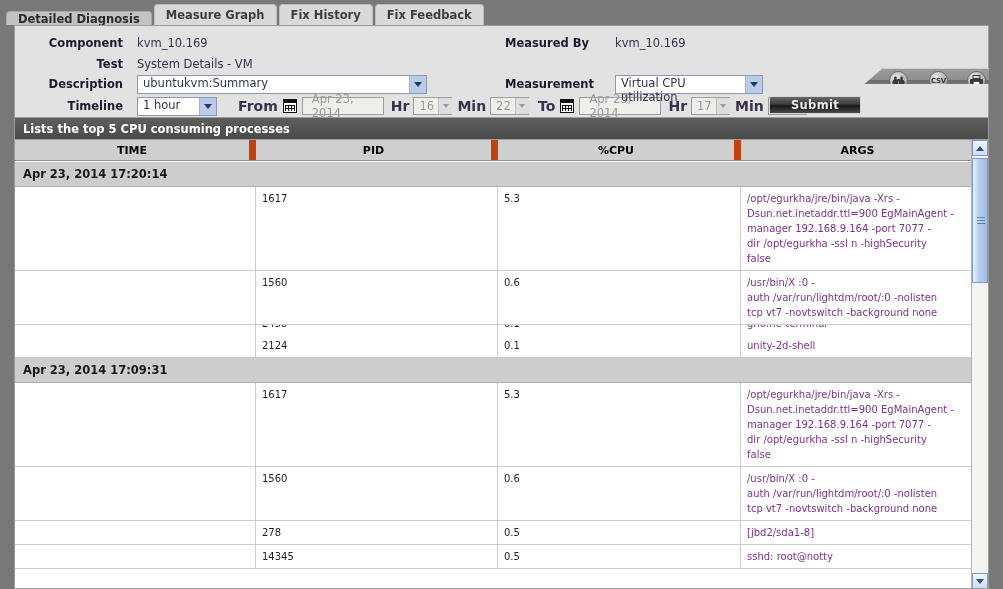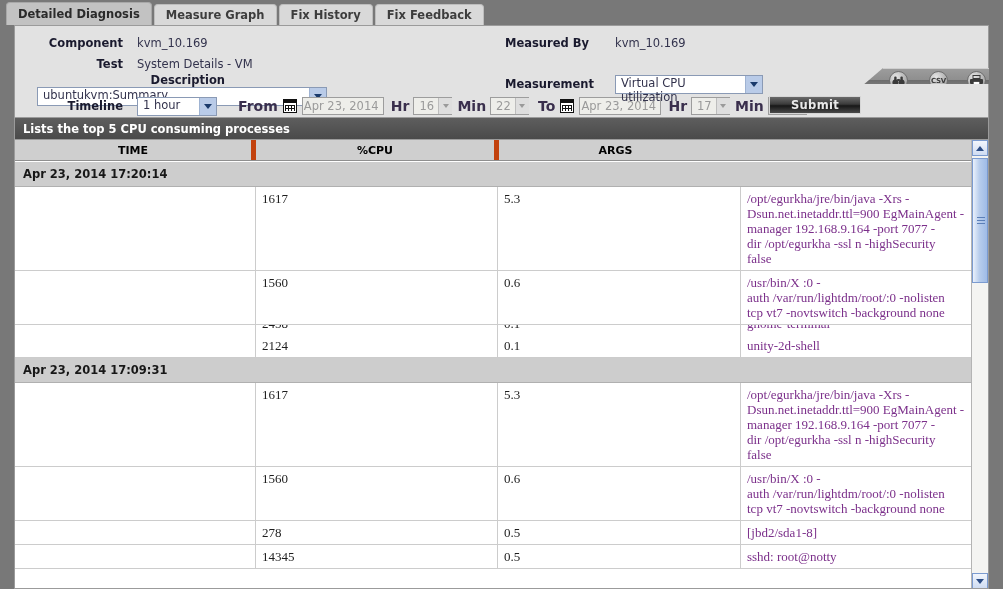--- a/index.html
+++ b/index.html
@@ -31,21 +31,21 @@
     border-top-left-radius: 4px;
     border-top-right-radius: 4px;
     border: 1px solid #bdbdbd;
     border-bottom: none;
     cursor: pointer;
     white-space: nowrap;
   }
   .tab.active {
     background: #c2c2c2;
     color: #2b2b2b;
-    height: 23px;
+    height: 14px;
     border-color: #a8a8a8;
   }
 
   
   #formpanel {
     position: absolute; left: 14px; top: 25px;
     width: 975px; height: 92px;
     background: #e2e2e2;
     border: 1px solid #9b9b9b;
     border-bottom: none;
@@ -89,21 +89,21 @@
     border-right: 4px solid transparent;
     border-top: 5px solid #1a3a6b;
   }
 
   .txtbox {
     height: 18px;
     background: #eeeeea;
     border: 1px solid #9d9d9d;
     display: inline-flex; align-items: center;
     font-size: 11.5px; color: #9a9a9a;
-    padding: 0 1px;
+    padding: 0 9px;
   }
   .miniSel {
     height: 18px;
     background: #eeeeea;
     border: 1px solid #9d9d9d;
     display: inline-flex; align-items: center;
     font-size: 11.5px; color: #9a9a9a;
     padding-left: 5px;
     cursor: pointer;
   }
@@ -196,21 +196,21 @@
   }
   #colhead {
     height: 21px;
     background: #cfcfcf;
     border-bottom: 1px solid #8f8f8f;
     display: flex;
   }
   #colhead div {
     font-size: 11px; font-weight: bold; color: #000;
     display:flex; align-items:center; justify-content:center;
-    border-right: 5px solid #c2410c;
+    border-right: 7px solid #c2410c;
     height: 100%;
   }
   .c1 { width: 241px; }
   .c2 { width: 242px; }
   .c3 { width: 243px; }
   .c4 { width: 233px; border-right: none !important; }
 
   #tbody {
     position: absolute; left: 0; top: 44px;
     width: 958px; height: 427px;
@@ -221,25 +221,24 @@
     height: 25px;
     background: #cdcdcd;
     font-size: 11.5px; font-weight: bold; color: #171717;
     display: flex; align-items: center;
     padding-left: 8px;
     border-bottom: 1px solid #b0b0b0;
   }
   .drow { display: flex; border-bottom: 1px solid #cccccc; background:#fff; }
   .dcell {
     border-right: 1px solid #cccccc;
-    font-size: 13px;
+    font-size: 10px;
     padding: 4px 0 4px 6px;
     color: #1d1d1d;
     line-height: 15px;
-    font-family: Liberation Serif, serif;
   }
   .dcell.args { color: #7b2f8a; border-right: none; white-space: pre-line; }
   .dcell.blank { border-right: 1px solid #cccccc; }
 
   
   .cliprow { position: relative; height: 9px; overflow: hidden; }
   .cliprow .inner {
     position: absolute; left: 0; top: -13px;
     width: 958px; display: flex;
   }
@@ -300,21 +299,21 @@
   <div class="frow r-comp" style="left:8px;top:6px;">
     <span class="flabel lbl-w">Component</span>
     <span class="fvalue" style="margin-left:14px">kvm_10.169</span>
   </div>
 
   <div class="frow r-test" style="left:8px;top:27px;">
     <span class="flabel lbl-w">Test</span>
     <span class="fvalue" style="margin-left:14px">System Details - VM</span>
   </div>
 
-  <div class="frow r-desc" style="left:8px;top:47px;flex-direction:column;">
+  <div class="frow r-desc" style="left:8px;top:47px;">
     <span class="flabel lbl-w">Description</span>
     <span class="sel" style="margin-left:14px;width:290px">
       <span>ubuntukvm:Summary</span>
       <span class="arrow"></span>
     </span>
   </div>
 
   <div class="frow r-time" style="left:8px;top:69px;">
     <span class="flabel lbl-w">Timeline</span>
     <span class="sel" style="margin-left:14px;width:80px">
@@ -391,20 +390,21 @@
     </svg>
   </div>
 </div>
 
 <div id="tablewrap">
 
   <div id="tabletitle">Lists the top 5 CPU consuming processes</div>
 
   <div id="colhead">
     <div class="c1">TIME</div>
+    <div class="c2">PID</div>
     <div class="c3">%CPU</div>
     <div class="c4">ARGS</div>
   </div>
 
   <div id="tbody">
       <div class="grouphdr">Apr 23, 2014 17:20:14</div>
       <div class="drow">
         <div class="dcell blank" style="width: 241px;">&nbsp;</div>
         <div class="dcell" style="width: 242px;">1617</div>
         <div class="dcell" style="width: 243px;">5.3</div>

